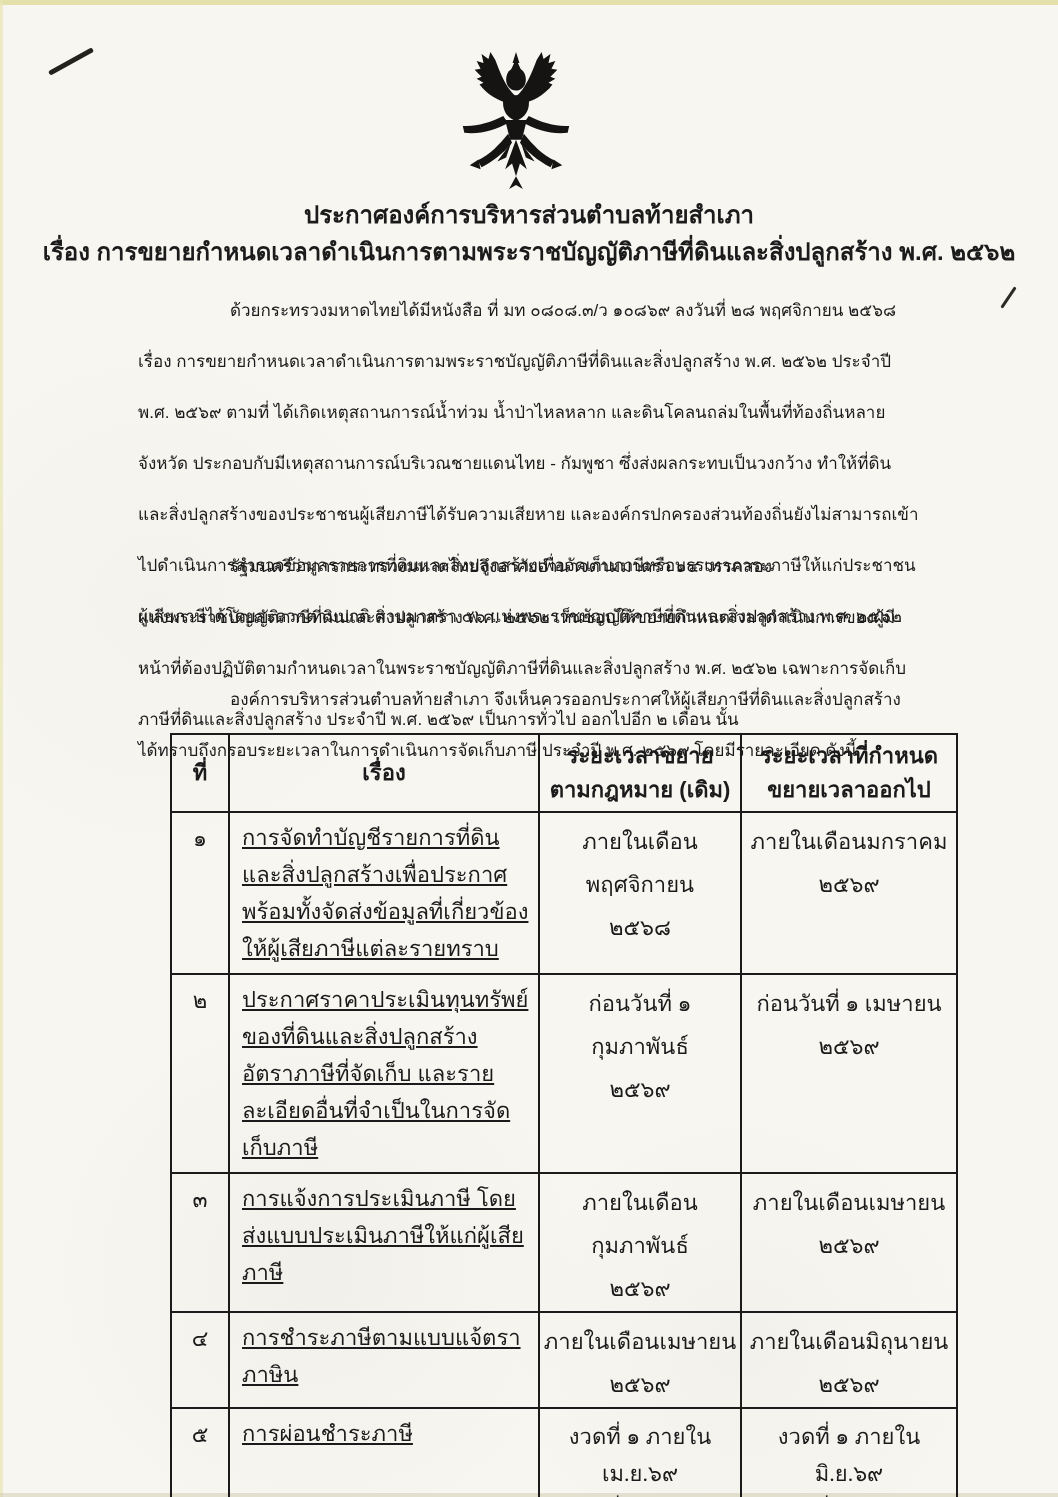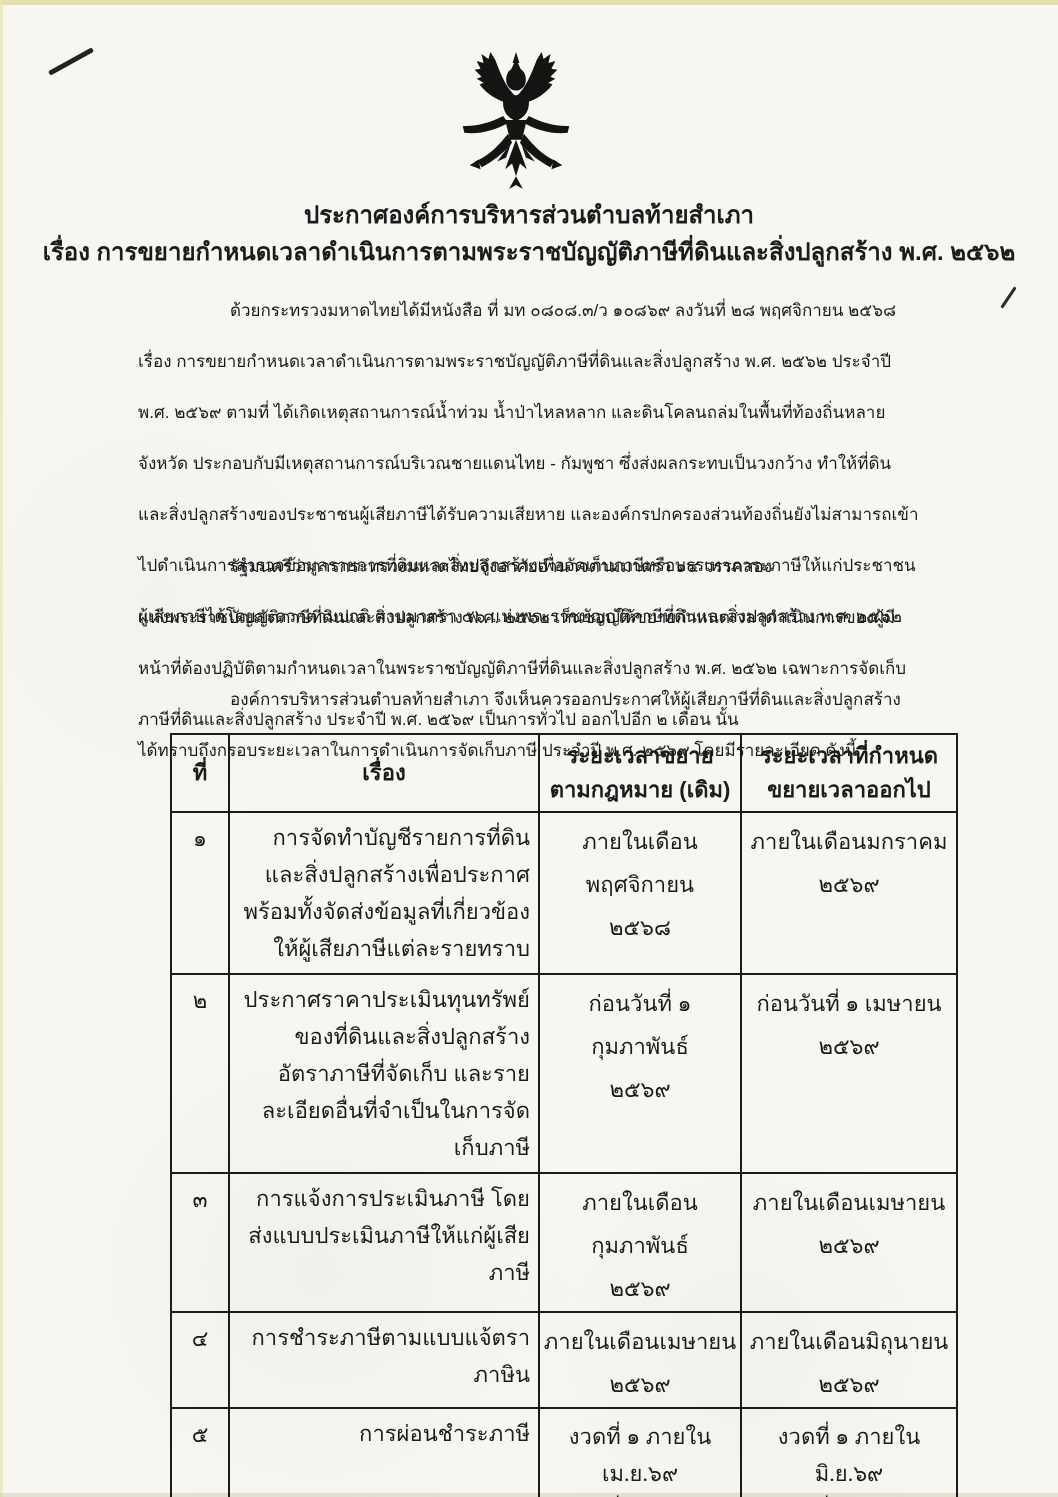--- a/index.html
+++ b/index.html
@@ -62,21 +62,21 @@
     border:2px solid #1b1b1b;
     overflow-wrap:anywhere; word-break:break-word;
   }
   .doc-table thead tr { height:78px; }
   .doc-table th {
     font-weight:bold; text-align:center; vertical-align:middle;
     white-space:pre-line; line-height:34px; font-size:22px;
   }
   .doc-table td { vertical-align:top; }
   td.cell-no { text-align:center; padding-top:8px; }
-  td.cell-subject { text-align:right; padding:6px 8px 6px 12px; line-height:37px; }
+  td.cell-subject { text-align:left; padding:6px 8px 6px 12px; line-height:37px;text-decoration:underline; }
   td.cell-when { text-align:center; white-space:pre-line; line-height:43px; padding-top:7px;font-family:Liberation Serif, serif; }
   tr.r1 { height:95px; } tr.r2 { height:95px; } tr.r3 { height:65px; }
   tr.r4 { height:75px; } tr.r5 { height:102px; }
   tr.r5 td.cell-when { line-height:37px; padding-top:9px; }
 </style>
 </head>
 <body>
 
 <div class="page">
 

